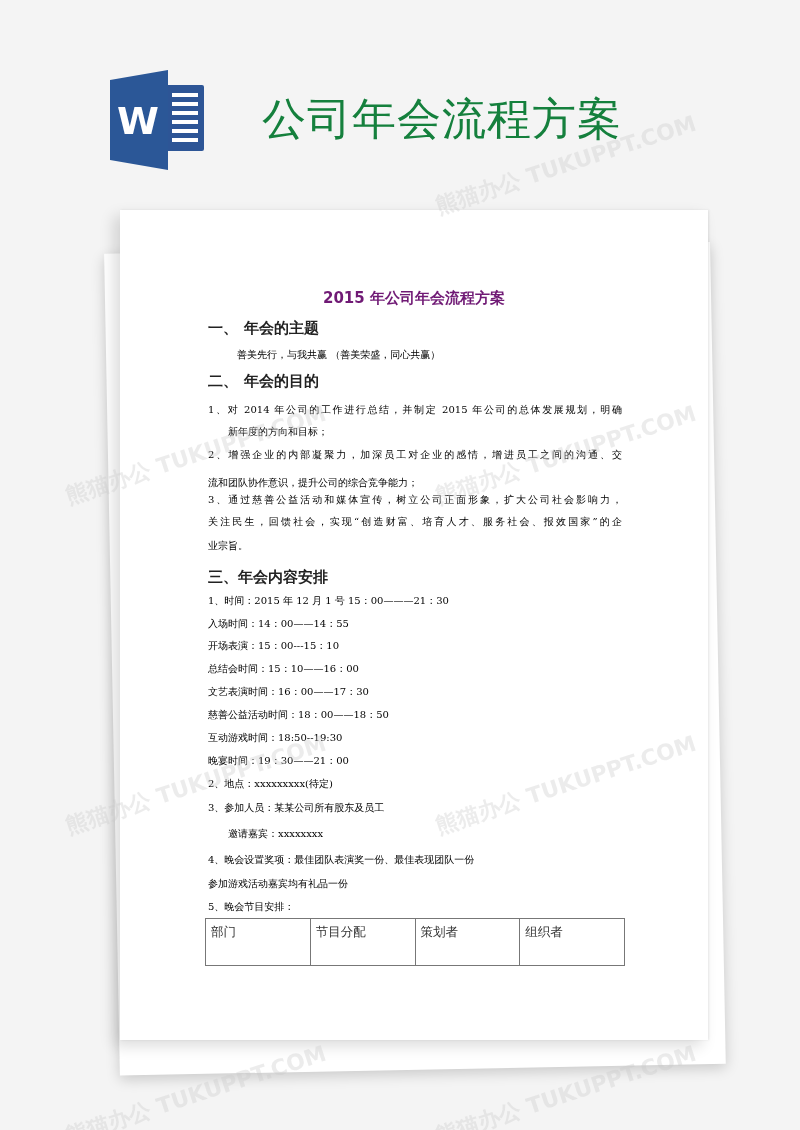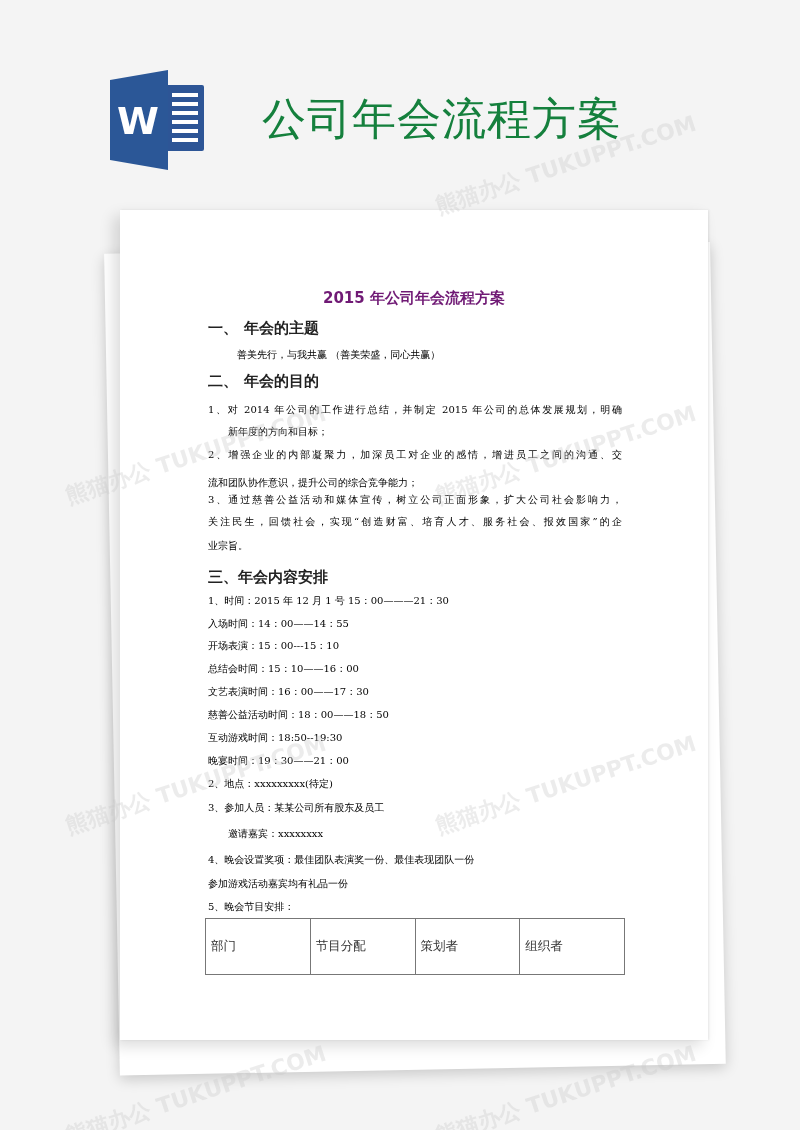--- a/index.html
+++ b/index.html
@@ -36,21 +36,21 @@
   .heading {
     position:absolute; font-family:"DejaVu Sans", sans-serif; font-weight:bold;
     font-size:15px; line-height:20px; color:#222; white-space:nowrap;
   }
   .heading .num { display:inline-block; width:36px; }
   table.program {
     position:absolute; left:85px; top:708px; width:420px; height:48px;
     border-collapse:collapse; table-layout:fixed;
   }
   table.program td {
-    border:1px solid #777; vertical-align:top; padding:19px 5px; font-size:12.5px; color:#333;
+    border:1px solid #777; vertical-align:top; padding:5px 5px; font-size:12.5px; color:#333;
   }
   .wm {
     position:absolute; font-family:"DejaVu Sans", sans-serif; font-size:22px; font-weight:bold;
     color:rgba(200,200,200,0.35); transform:rotate(-18deg); white-space:nowrap; pointer-events:none;
   }
 </style>
 </head>
 <body>
 
 <svg class="word-icon" viewBox="0 0 95 100">

